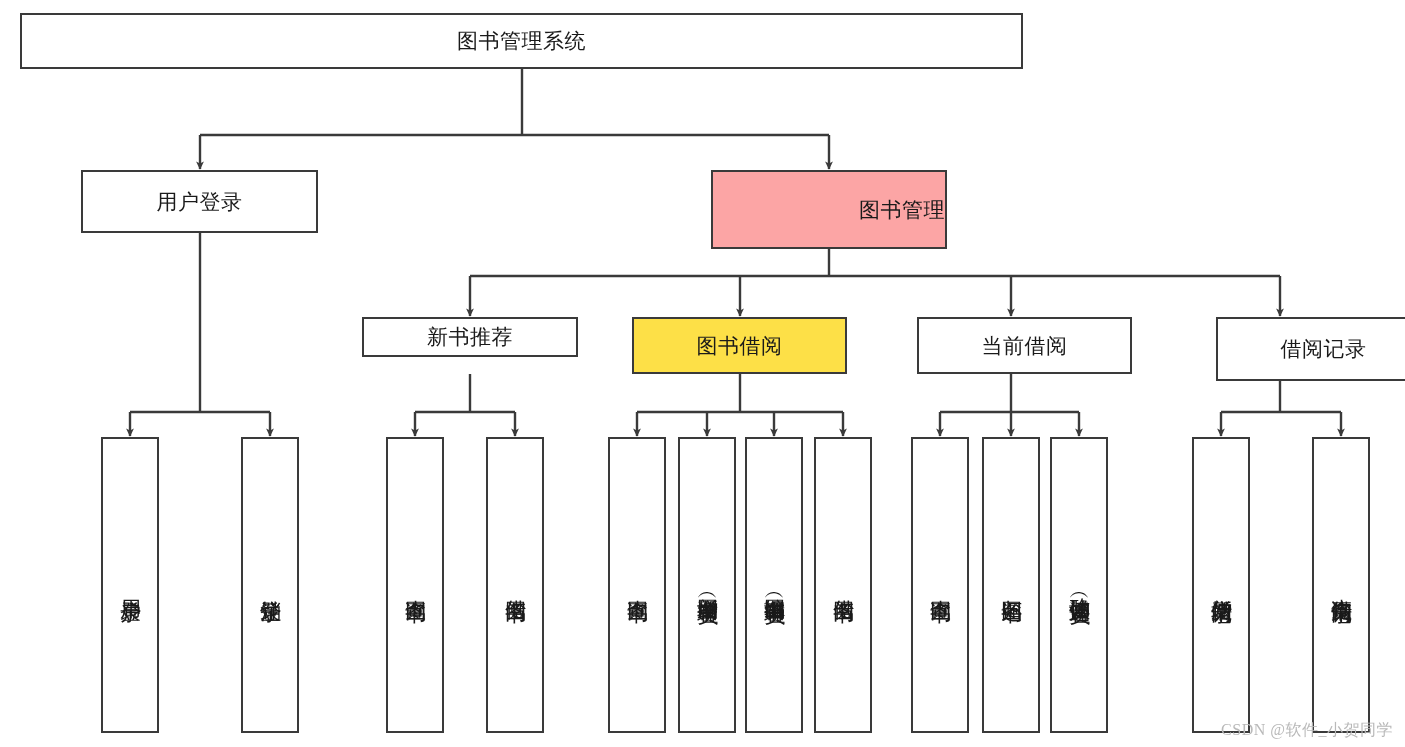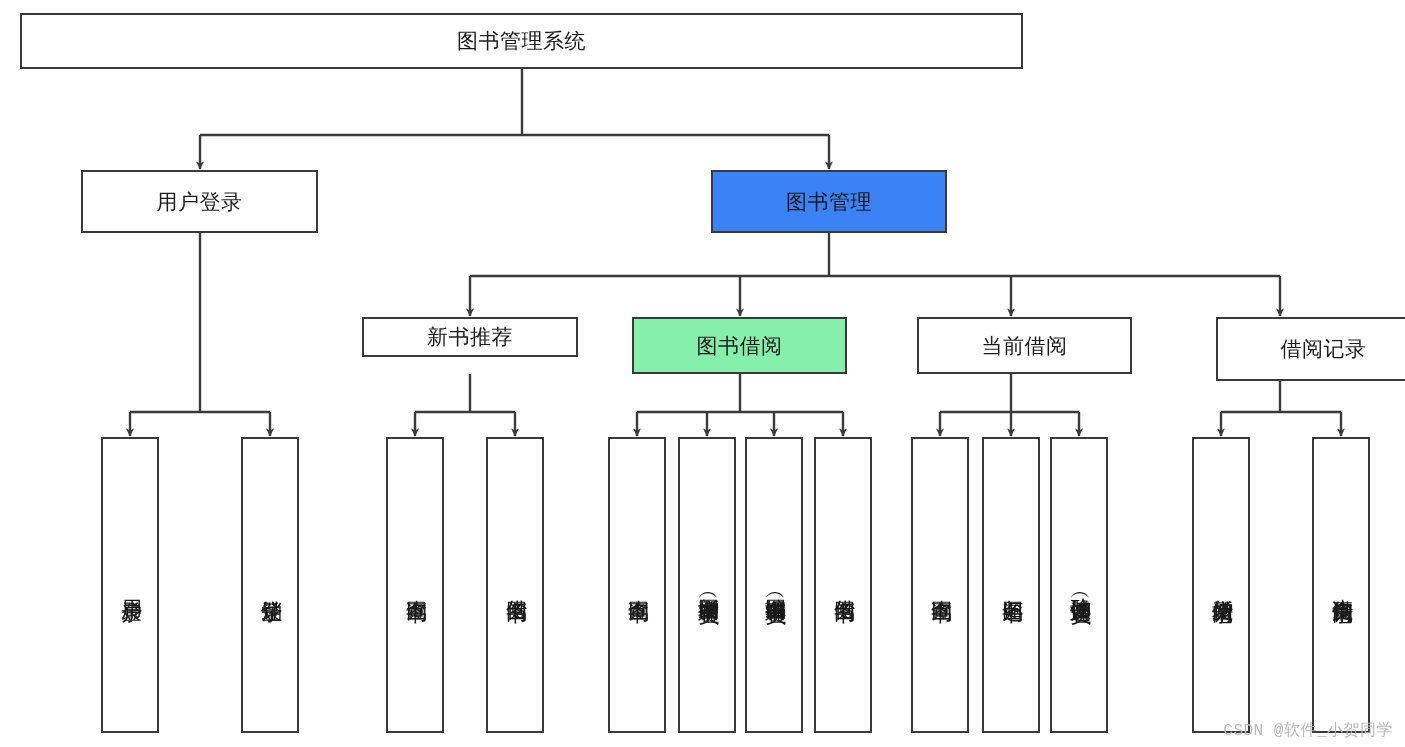--- a/index.html
+++ b/index.html
@@ -5,21 +5,21 @@
   html, body {
     margin: 0;
     padding: 0;
     background: #ffffff;
   }
   #canvas {
     position: relative;
     width: 1405px;
     height: 747px;
     background: #ffffff;
-    font-family: Liberation Mono, monospace;
+    font-family: Liberation Serif, serif;
     overflow: hidden;
   }
   #edges {
     position: absolute;
     left: 0;
     top: 0;
     width: 1405px;
     height: 747px;
     pointer-events: none;
   }
@@ -116,27 +116,27 @@
       </g>
   </svg>
 
   <div id="nodes">
       <div class="node horiz" id="node-root" style="left: 20px; top: 13px; width: 1003px; height: 56px; border-color: rgb(58, 58, 58); background: rgb(255, 255, 255); color: rgb(26, 26, 26);">
         <span class="label">图书管理系统</span>
       </div>
       <div class="node horiz" id="node-user_login" style="left: 81px; top: 170px; width: 237px; height: 63px; border-color: rgb(58, 58, 58); background: rgb(255, 255, 255); color: rgb(26, 26, 26);">
         <span class="label">用户登录</span>
       </div>
-      <div class="node horiz" id="node-book_manage" style="left: 711px; top: 170px; width: 236px; height: 63px; border-color: rgb(58, 58, 58); background: #3b82f6; color: rgb(26, 26, 26);">
+      <div class="node horiz" id="node-book_manage" style="left: 711px; top: 170px; width: 236px; height: 79px; border-color: rgb(58, 58, 58); background: #fca5a5; color: rgb(26, 26, 26); justify-content: flex-end;">
         <span class="label">图书管理</span>
       </div>
       <div class="node horiz" id="node-new_book_rec" style="left: 362px; top: 317px; width: 216px; height: 40px; border-color: rgb(58, 58, 58); background: rgb(255, 255, 255); color: rgb(26, 26, 26);">
         <span class="label">新书推荐</span>
       </div>
-      <div class="node horiz" id="node-book_borrow" style="left: 632px; top: 317px; width: 215px; height: 57px; border-color: rgb(58, 58, 58); background: #86efac; color: rgb(26, 26, 26);">
+      <div class="node horiz" id="node-book_borrow" style="left: 632px; top: 317px; width: 215px; height: 57px; border-color: rgb(58, 58, 58); background: #fde047; color: rgb(26, 26, 26);">
         <span class="label">图书借阅</span>
       </div>
       <div class="node horiz" id="node-current_loan" style="left: 917px; top: 317px; width: 215px; height: 57px; border-color: rgb(58, 58, 58); background: rgb(255, 255, 255); color: rgb(26, 26, 26);">
         <span class="label">当前借阅</span>
       </div>
       <div class="node horiz" id="node-loan_records" style="left: 1216px; top: 317px; width: 215px; height: 64px; border-color: rgb(58, 58, 58); background: rgb(255, 255, 255); color: rgb(26, 26, 26);">
         <span class="label">借阅记录</span>
       </div>
       <div class="node vert" id="node-leaf_user_login" style="left: 101px; top: 437px; width: 58px; height: 296px; border-color: rgb(58, 58, 58); background: rgb(255, 255, 255); color: rgb(26, 26, 26);">
         <span class="label">用户登录</span>

